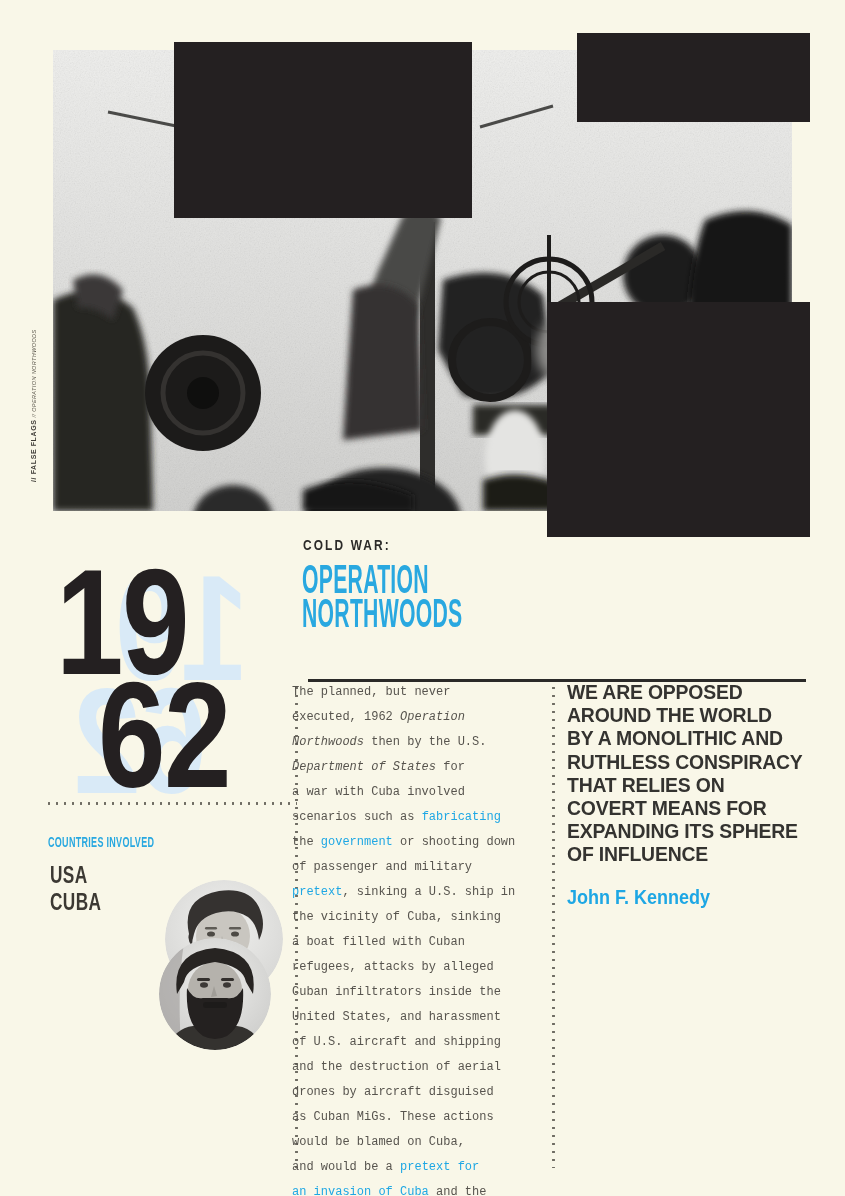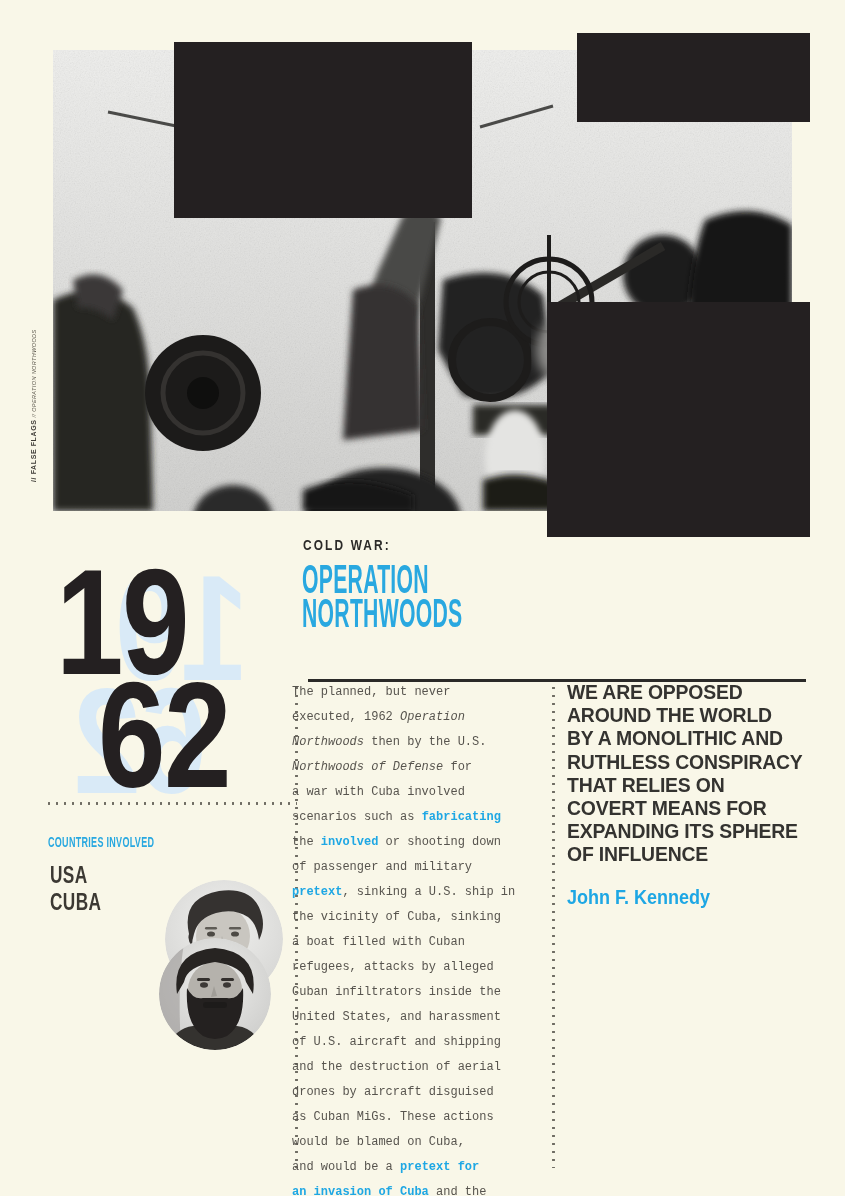--- a/index.html
+++ b/index.html
@@ -55,21 +55,21 @@
     background-image:radial-gradient(circle,#6f6c63 1.1px,transparent 1.45px);
     background-size:8px 3px;background-repeat:repeat-x;
   }
   
   .article{
     position:absolute;left:292px;top:680px;width:242px;z-index:3;
     font-family:"Liberation Mono",monospace;font-size:12px;line-height:25px;
     color:#57544e;white-space:pre-wrap;
   }
   .article .seg-italic{font-style:italic;}
-  .article .seg-blue{color:#1ea7e4;font-weight:bold;}
+  .article .seg-blue{color:#1ea7e4;font-weight:normal;}
   
   .quote{
     position:absolute;left:567px;top:681px;width:258px;margin:0;z-index:3;
     font-size:20px;line-height:23.2px;font-weight:bold;color:#343330;
     letter-spacing:-0.2px;white-space:pre-line;transform:scaleX(0.97);transform-origin:0 0;
   }
   .attribution{
     position:absolute;left:567px;top:886px;font-size:20px;font-weight:bold;
     color:#1ea7e4;transform:scaleX(0.9);transform-origin:0 0;z-index:3;
   }
@@ -179,24 +179,24 @@
 NORTHWOODS</h1>
   <div class="rule"></div>
 
   <div class="dot-v left"></div>
   <div class="dot-v right"></div>
   <div class="dot-h"></div>
 
   <div class="article"><span class="seg-plain">The planned, but never
 executed, 1962 </span><span class="seg-italic">Operation
 Northwoods</span><span class="seg-plain"> then by the U.S.
-</span><span class="seg-italic">Northwoods of Defense</span><span class="seg-plain"> for
+</span><span class="seg-italic">Department of States</span><span class="seg-plain"> for
 a war with Cuba involved
 scenarios such as </span><span class="seg-blue">fabricating</span><span class="seg-plain">
-the </span><span class="seg-blue">involved</span><span class="seg-plain"> or shooting down
+the </span><span class="seg-blue">government</span><span class="seg-plain"> or shooting down
 of passenger and military
 </span><span class="seg-blue">pretext</span><span class="seg-plain">, sinking a U.S. ship in
 the vicinity of Cuba, sinking
 a boat filled with Cuban
 refugees, attacks by alleged
 Cuban infiltrators inside the
 United States, and harassment
 of U.S. aircraft and shipping
 and the destruction of aerial
 drones by aircraft disguised

